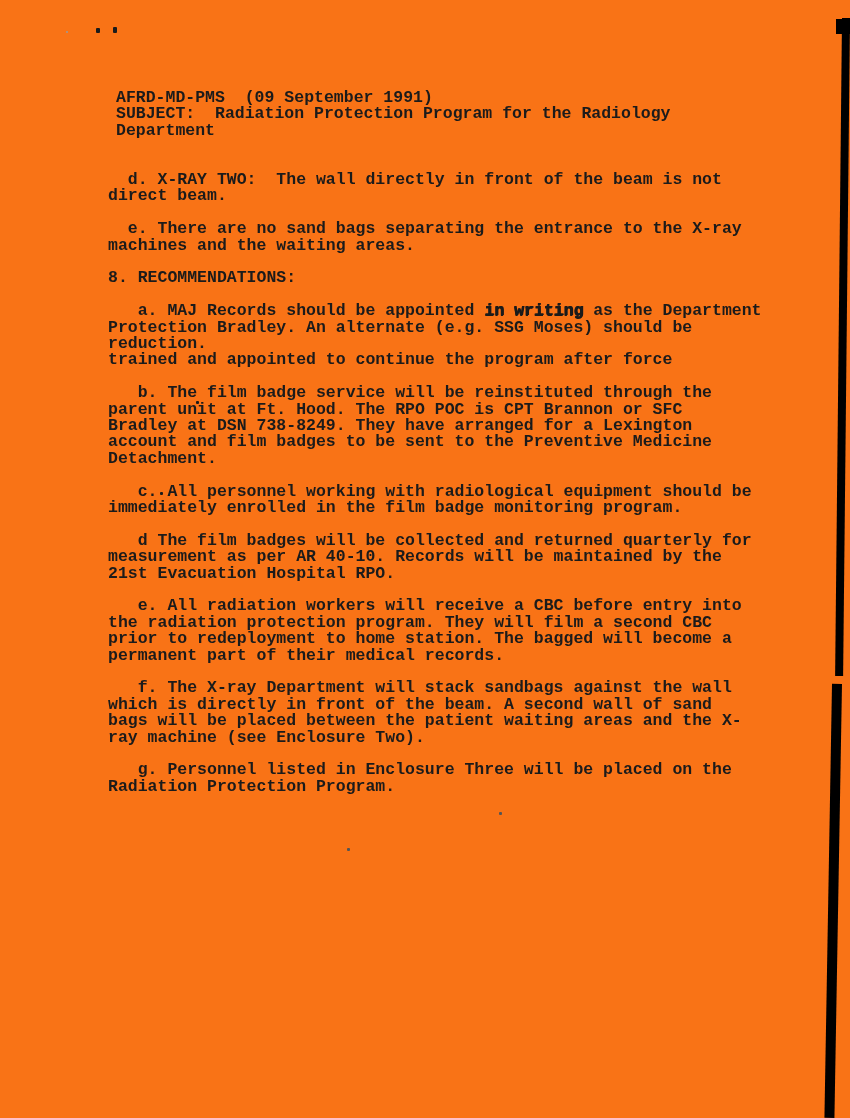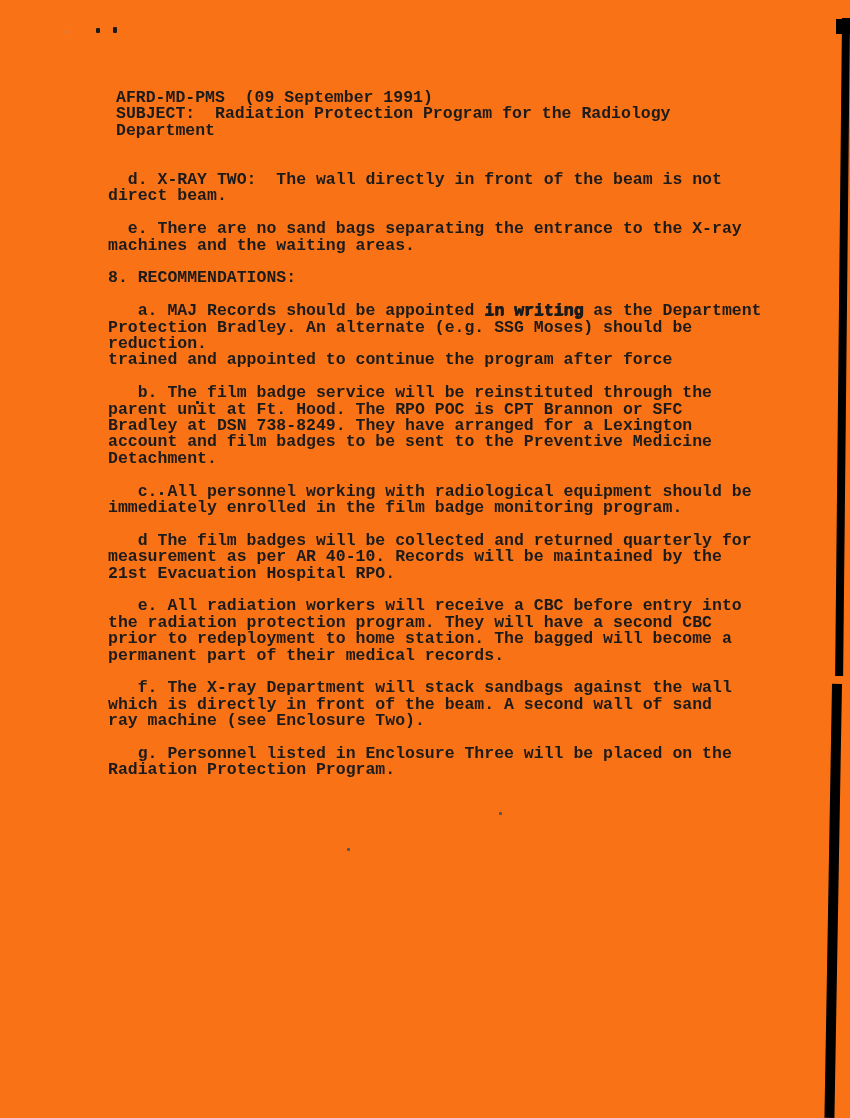--- a/index.html
+++ b/index.html
@@ -102,27 +102,28 @@
     <div class="ln">   c. All personnel working with radiological equipment should be</div>
     <div class="ln">immediately enrolled in the film badge monitoring program.</div>
     <div class="ln blank"></div>
 
     <div class="ln">   d The film badges will be collected and returned quarterly for</div>
     <div class="ln">measurement as per AR 40-10. Records will be maintained by the</div>
     <div class="ln">21st Evacuation Hospital RPO.</div>
     <div class="ln blank"></div>
 
     <div class="ln">   e. All radiation workers will receive a CBC before entry into</div>
-    <div class="ln">the radiation protection program. They will have a second CBC</div>
+    <div class="ln">the radiation protection program. They will film a second CBC</div>
     <div class="ln">prior to redeployment to home station. The bagged will become a</div>
     <div class="ln">permanent part of their medical records.</div>
     <div class="ln blank"></div>
 
     <div class="ln">   f. The X-ray Department will stack sandbags against the wall</div>
     <div class="ln">which is directly in front of the beam. A second wall of sand</div>
+    <div class="ln">bags will be placed between the patient waiting areas and the X-</div>
     <div class="ln">ray machine (see Enclosure Two).</div>
     <div class="ln blank"></div>
 
     <div class="ln">   g. Personnel listed in Enclosure Three will be placed on the</div>
     <div class="ln">Radiation Protection Program.</div>
 
   </div>
 </div>
 
 </body></html>

